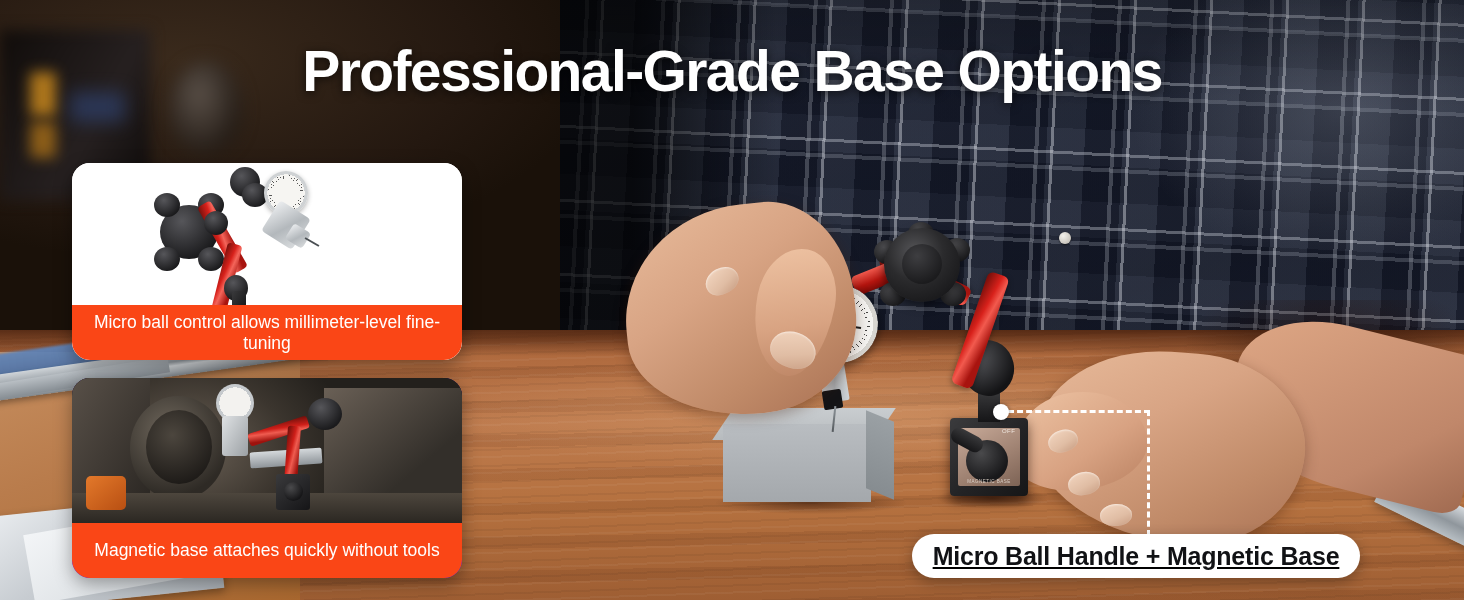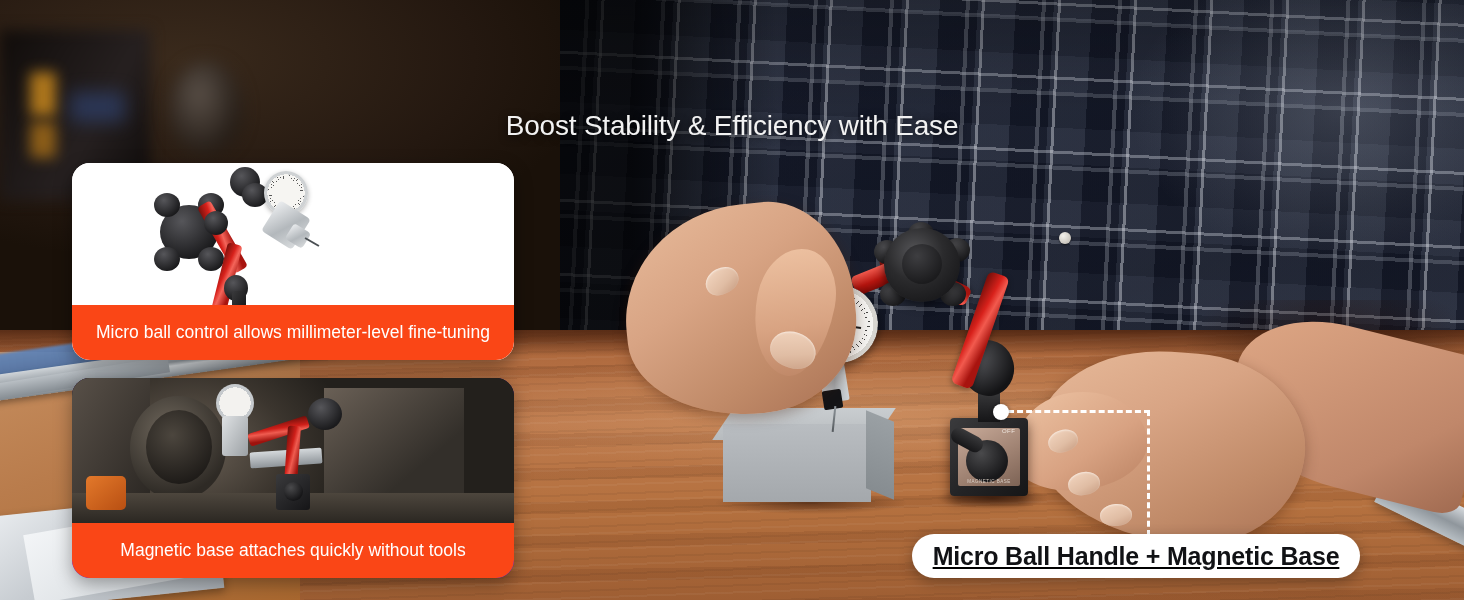--- a/index.html
+++ b/index.html
@@ -353,21 +353,21 @@
     text-shadow:0 2px 10px rgba(0,0,0,.65);
   }
   .subtitle {
     position:absolute; left:0; top:110px; width:1464px; text-align:center;
     font-size:28px; font-weight:normal; color:#f2f2f2; letter-spacing:-.2px;
     text-shadow:0 2px 8px rgba(0,0,0,.7);
   }
 
   
   .card {
-    position:absolute; left:72px; width:442px; border-radius:18px;
+    position:absolute; left:72px; width:390px; border-radius:18px;
     overflow:hidden; box-shadow:0 6px 18px rgba(0,0,0,.35);
   }
   .card-1 { top:163px; height:197px; background:#ffffff; }
   .card-2 { top:378px; height:200px; background:#6d28d9; }
 
   .card-photo { position:relative; width:100%; height:142px; overflow:hidden; }
   .card-1 .card-photo { background:#ffffff; }
 
   .caption {
     position:absolute; left:0; bottom:0; width:100%; height:55px;
@@ -540,21 +540,21 @@
     <div class="hand hand-left"></div>
     <div class="hand-left-thumb"></div>
     <div class="nail" style="left:770px; top:332px; width:46px; height:36px; transform:rotate(18deg);"></div>
     <div class="nail" style="left:705px; top:268px; width:34px; height:26px; transform:rotate(-28deg);"></div>
 
     <div class="callout-h"></div>
     <div class="callout-v"></div>
     <div class="white-dot"></div>
   </div>
 
-  <div class="subtitle">Boost Stability &amp; Efficiency with Ease</div>
+  <div class="title">Professional-Grade Base Options</div>
 
   <div class="card card-1">
     <div class="card-photo">
 
       <div class="t-knob" style="left:88px; top:42px; width:58px; height:54px;"></div>
       <div class="t-knob" style="left:82px; top:30px; width:26px; height:24px;"></div>
       <div class="t-knob" style="left:82px; top:84px; width:26px; height:24px;"></div>
       <div class="t-knob" style="left:126px; top:30px; width:26px; height:24px;"></div>
       <div class="t-knob" style="left:126px; top:84px; width:26px; height:24px;"></div>
 

